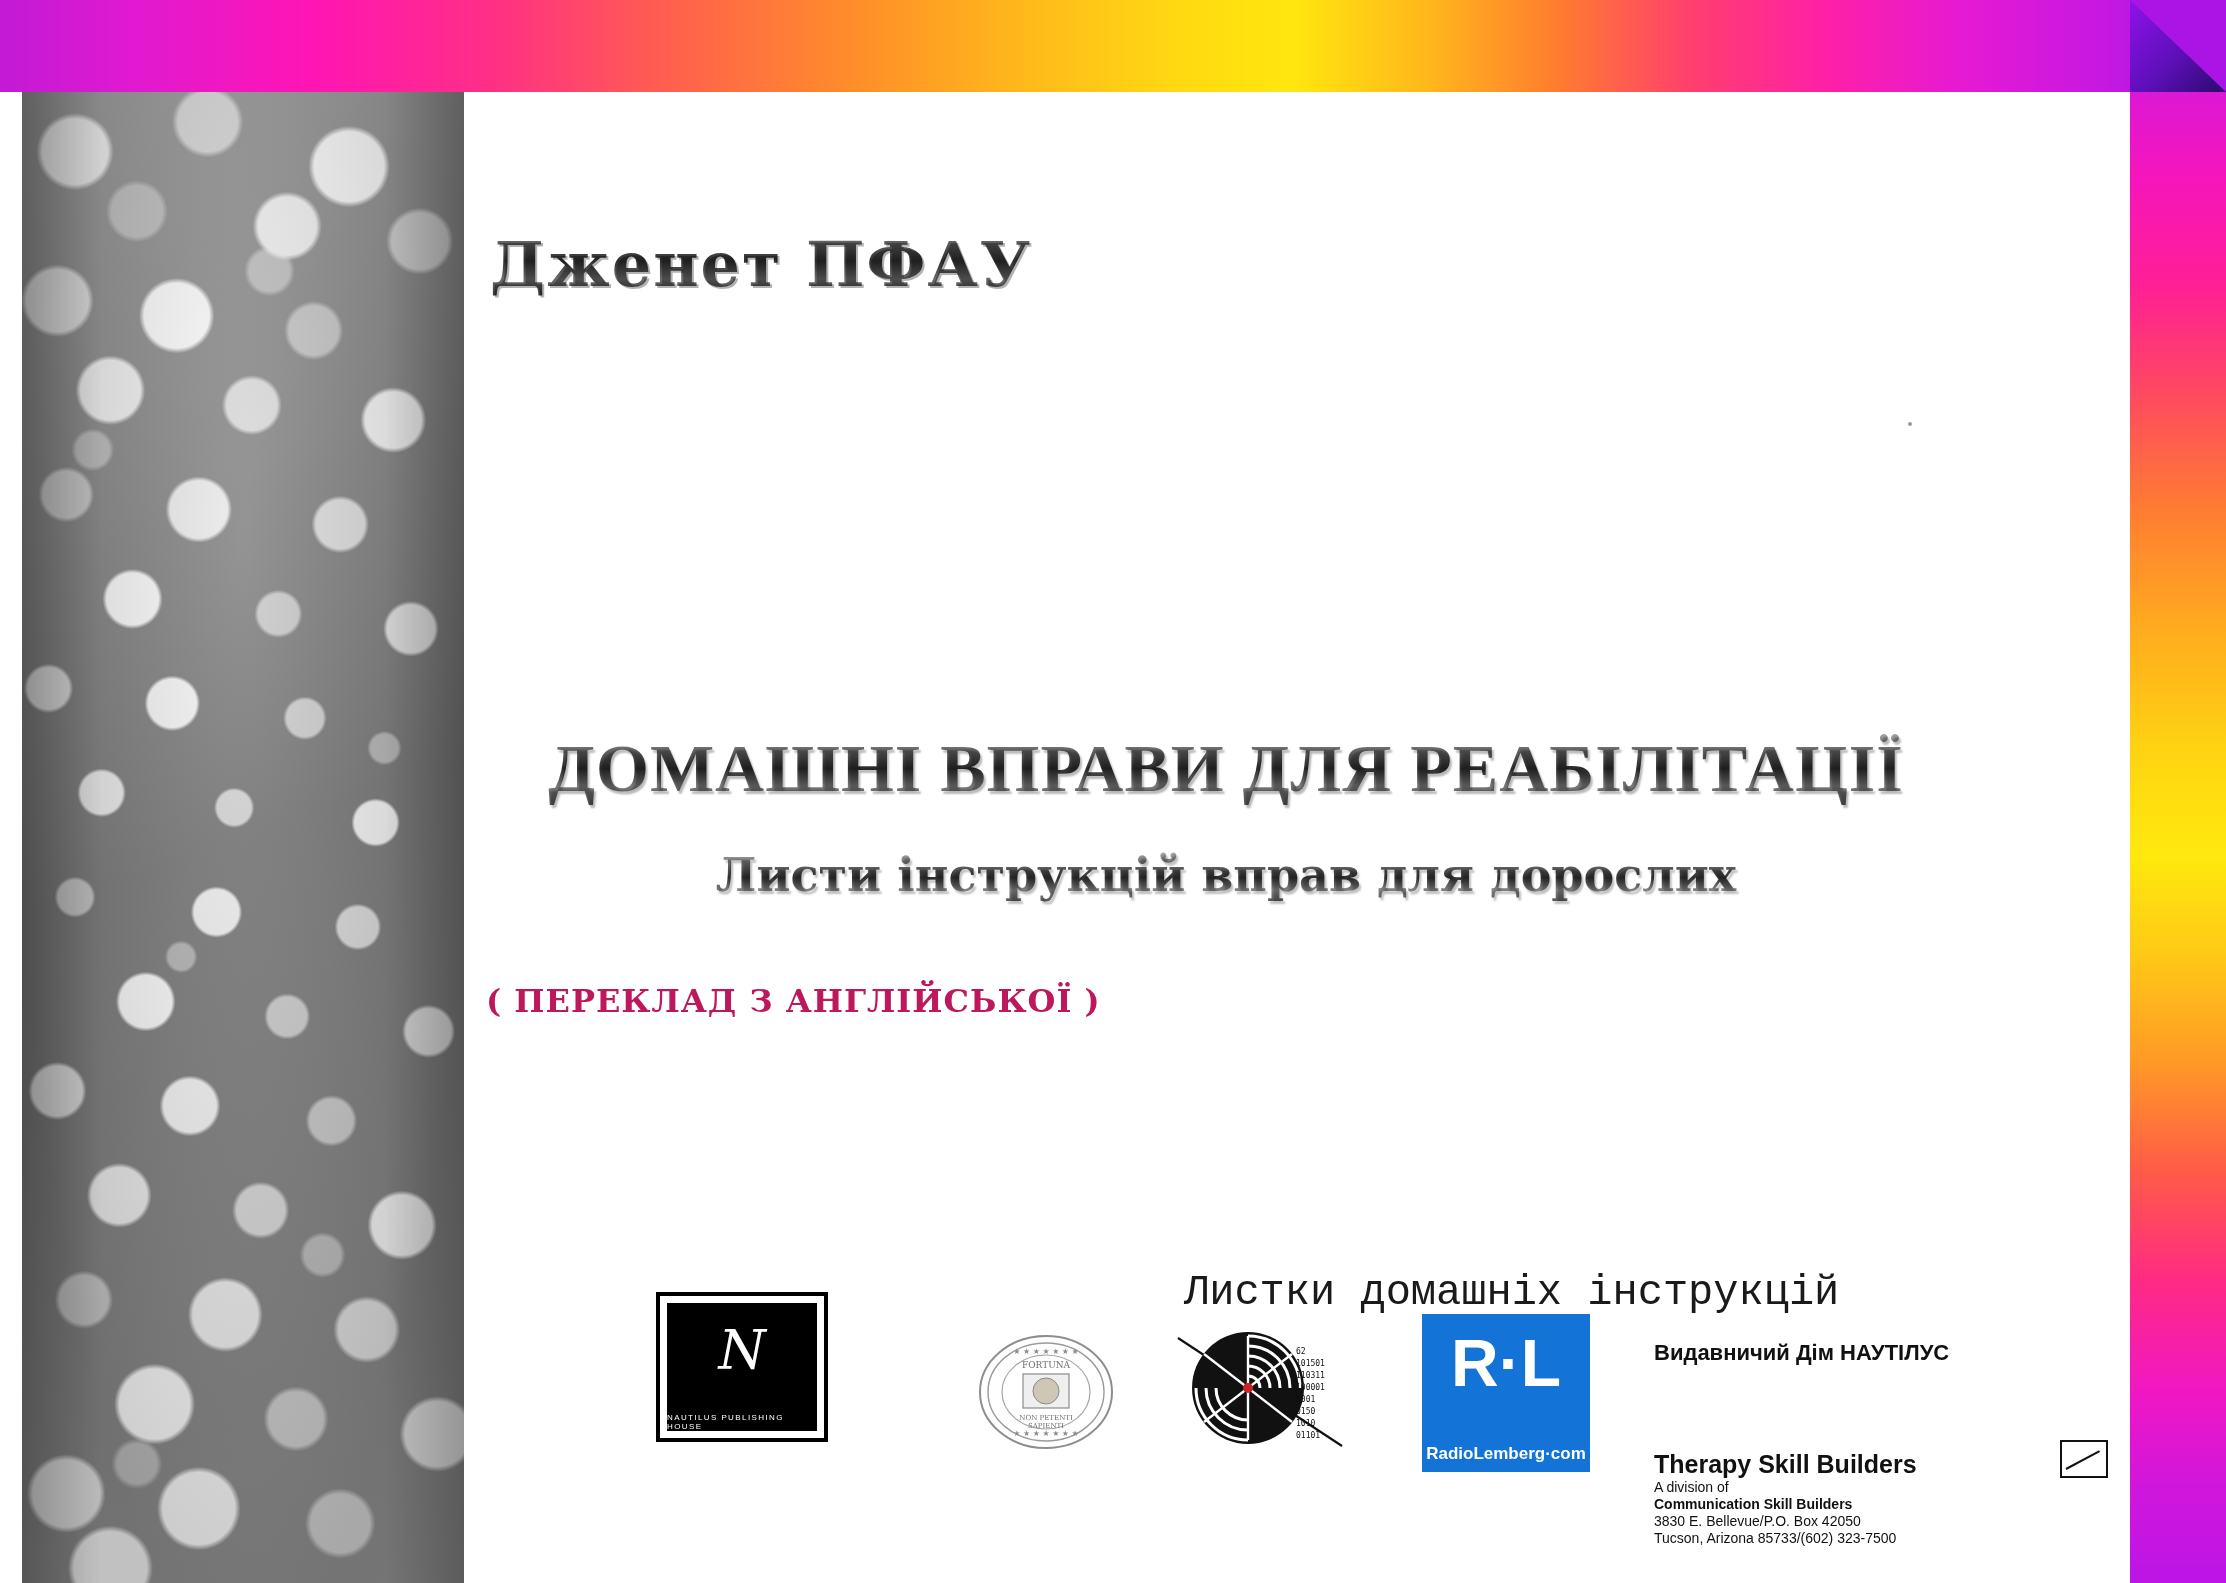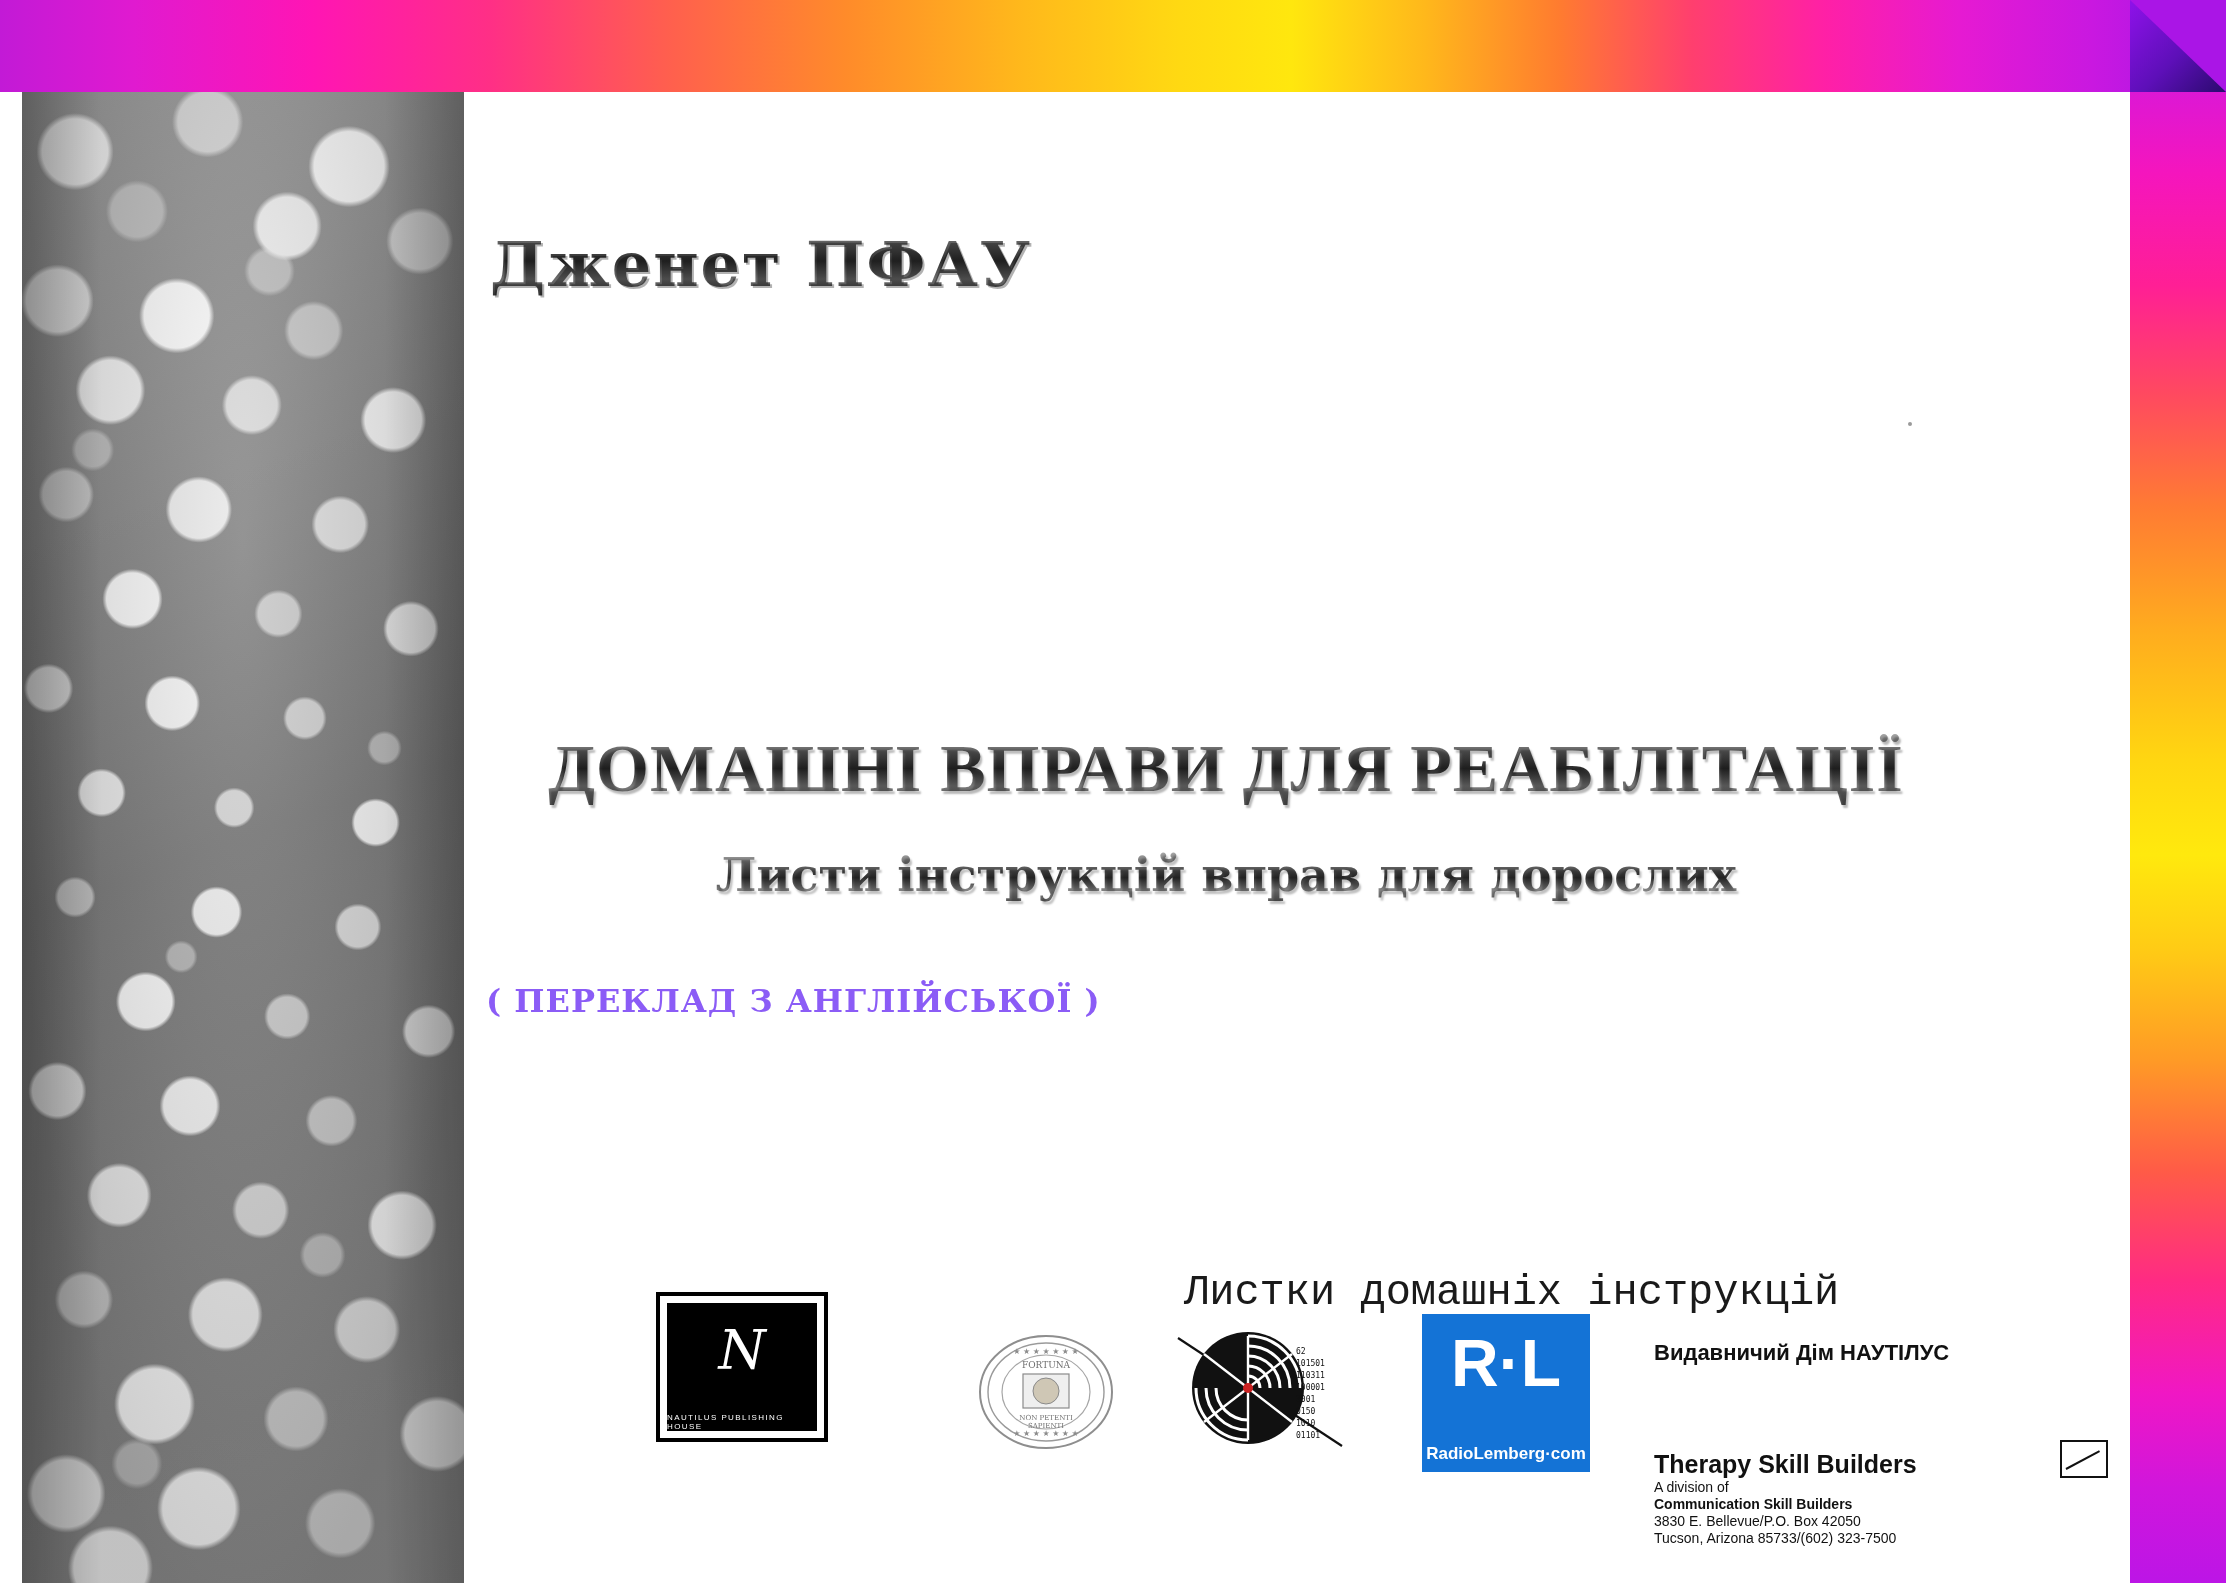--- a/index.html
+++ b/index.html
@@ -241,21 +241,21 @@
   }
 
   .translation-note {
     position: absolute;
     left: 22px;
     top: 890px;
     font-family: "DejaVu Serif", serif;
     font-weight: 700;
     font-size: 32px;
     letter-spacing: 1px;
-    color: #8b5cf6;
+    color: #be185d;
     white-space: nowrap;
   }
 
   .handout-line {
     position: absolute;
     left: 720px;
     top: 1177px;
     font-family: Liberation Mono, monospace;
     font-size: 42px;
     color: #1a1a1a;

